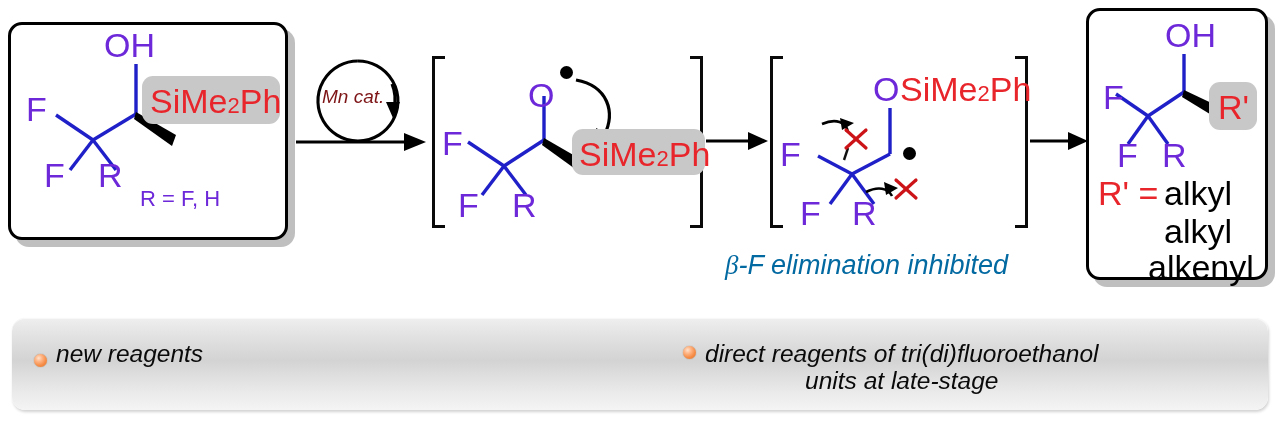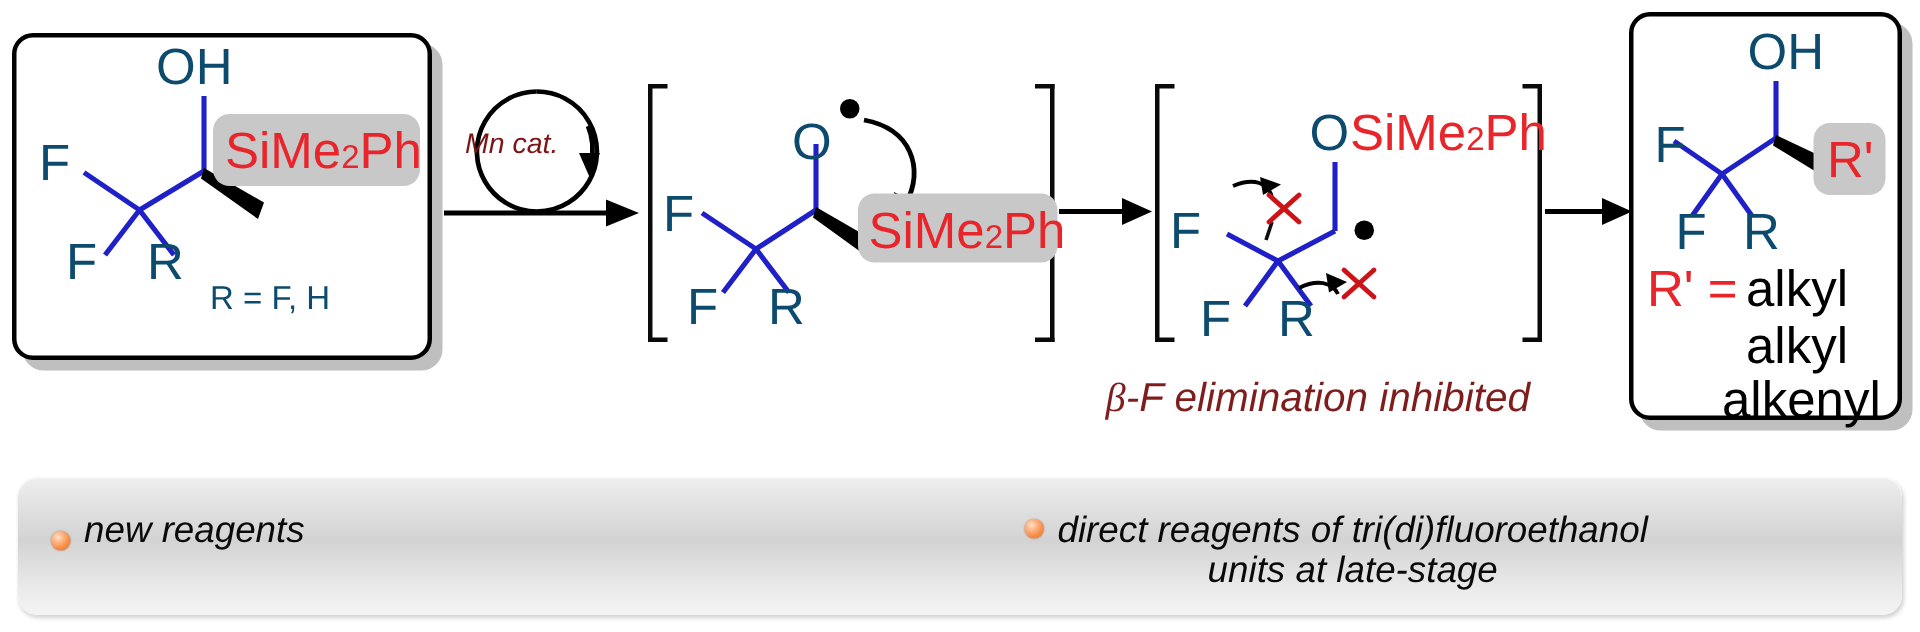--- a/index.html
+++ b/index.html
@@ -73,21 +73,21 @@
   }
   .feature-text.center { text-align: center; }
 
   
   .lbl {
     position: absolute;
     font-family: "Liberation Sans", sans-serif;
     line-height: 1;
     white-space: nowrap;
   }
-  .blue  { color: #0c4a6e; }
+  .blue  { color: #6d28d9; }
   .red   { color: #e8252a; }
   .black { color: #000000; }
 
   .atom    { font-size: 34px; }
   .atom-sm { font-size: 22px; }
   .grp     { font-size: 34px; }
   .sub     { font-size: 22px; vertical-align: baseline; }
 
   
   .hl {
@@ -115,23 +115,22 @@
     color: #7d1416;
     white-space: nowrap;
   }
 
   
   .caption {
     position: absolute;
     font-family: "Liberation Sans", sans-serif;
     font-style: italic;
     font-size: 27px;
-    color: #7f1d1d;
+    color: #0369a1;
     white-space: nowrap;
-    margin-left: 12px;
   }
   .caption .beta {
     font-family: "Liberation Serif", serif;
     font-style: italic;
   }
 
   
   .dot {
     position: absolute;
     width: 13px;
@@ -182,21 +181,21 @@
     <line x1="0" y1="22" x2="108" y2="22" stroke="#000000" stroke-width="3.2"></line>
     <polygon points="108,13 130,22 108,31" fill="#000000"></polygon>
   </svg>
 
   <svg class="abs" style="left:312px; top:56px;" width="92" height="92" viewBox="0 0 92 92">
     <path d="M 46 5 A 40 40 0 1 1 45.9 5" fill="none" stroke="#000000" stroke-width="3.1"></path>
     <path d="M 80 28 A 40 40 0 0 1 82 52" fill="none" stroke="#000000" stroke-width="3.1"></path>
     <polygon points="74,46 88,46 81,62" fill="#000000"></polygon>
   </svg>
 
-  <div class="cat-text" style="left:310px; top:86px;">Mn cat.</div>
+  <div class="cat-text" style="left:322px; top:86px;">Mn cat.</div>
 
   <div class="bracket left" style="left:432px; top:56px; height:172px;"></div>
   <div class="bracket right" style="left:690px; top:56px; height:172px;"></div>
 
   <svg class="abs" style="left:432px; top:56px;" width="260" height="172" viewBox="0 0 260 172">
 
     <line x1="112" y1="84" x2="112" y2="40" stroke="#2020c8" stroke-width="3.4"></line>
 
     <line x1="112" y1="84" x2="72" y2="110" stroke="#2020c8" stroke-width="3.4"></line>
 

